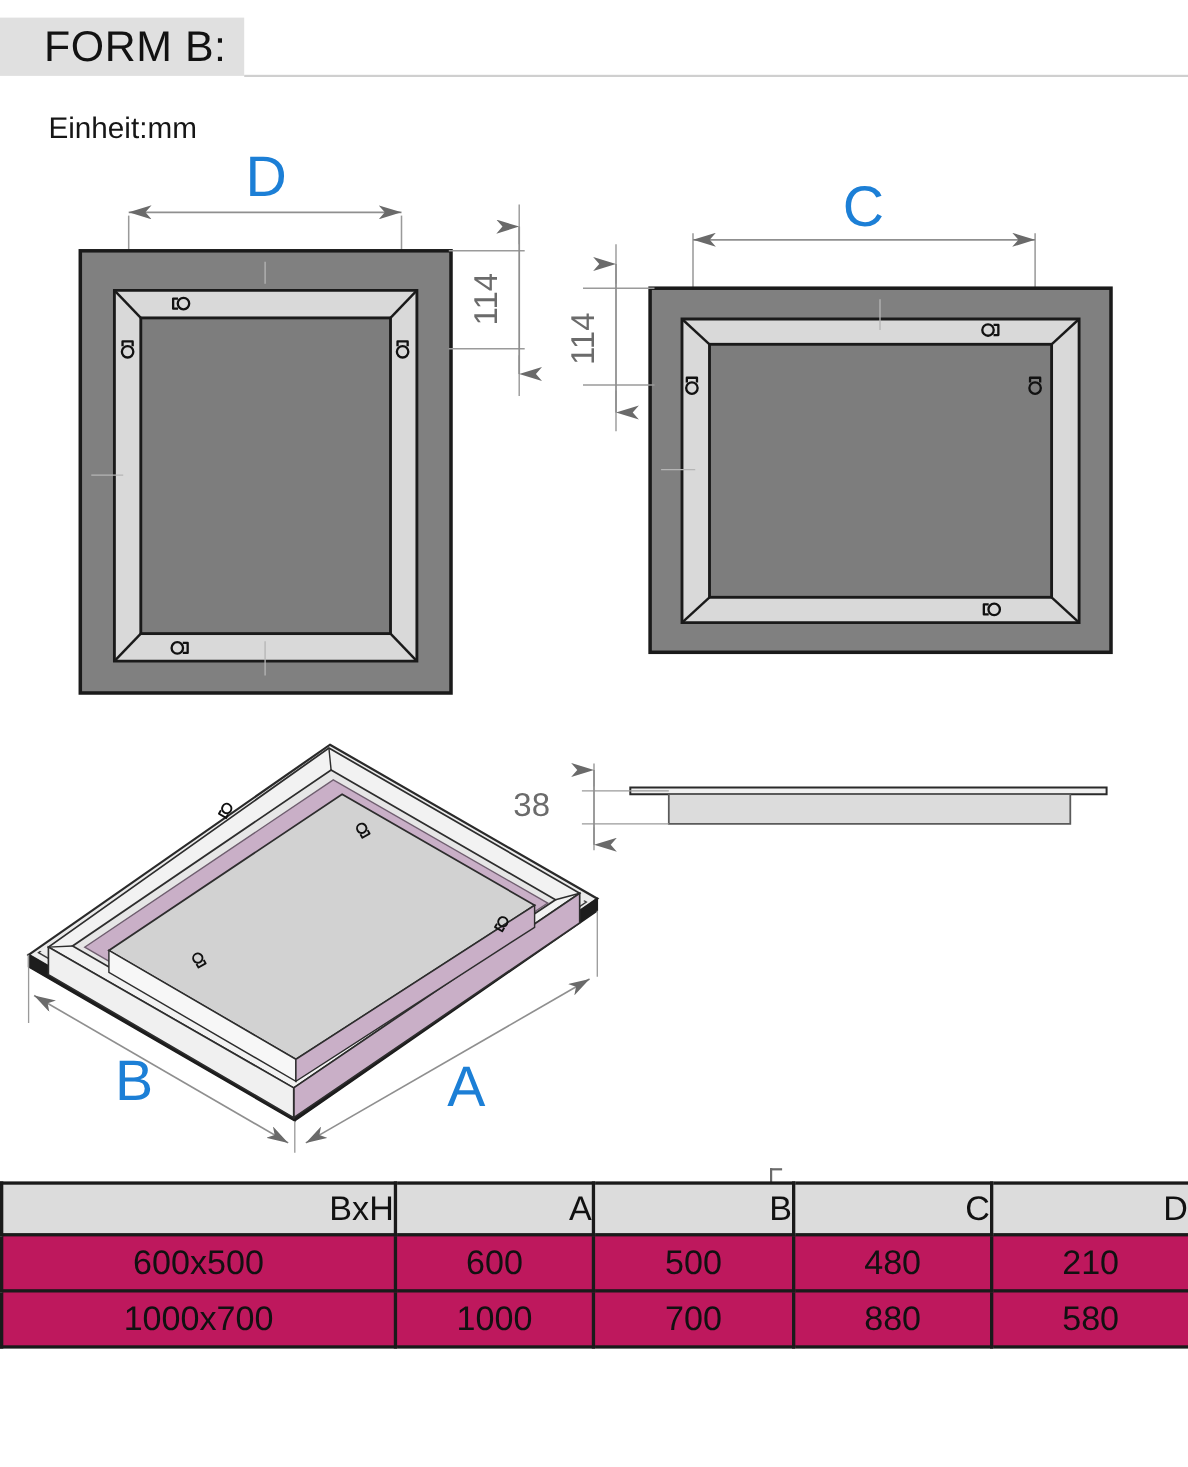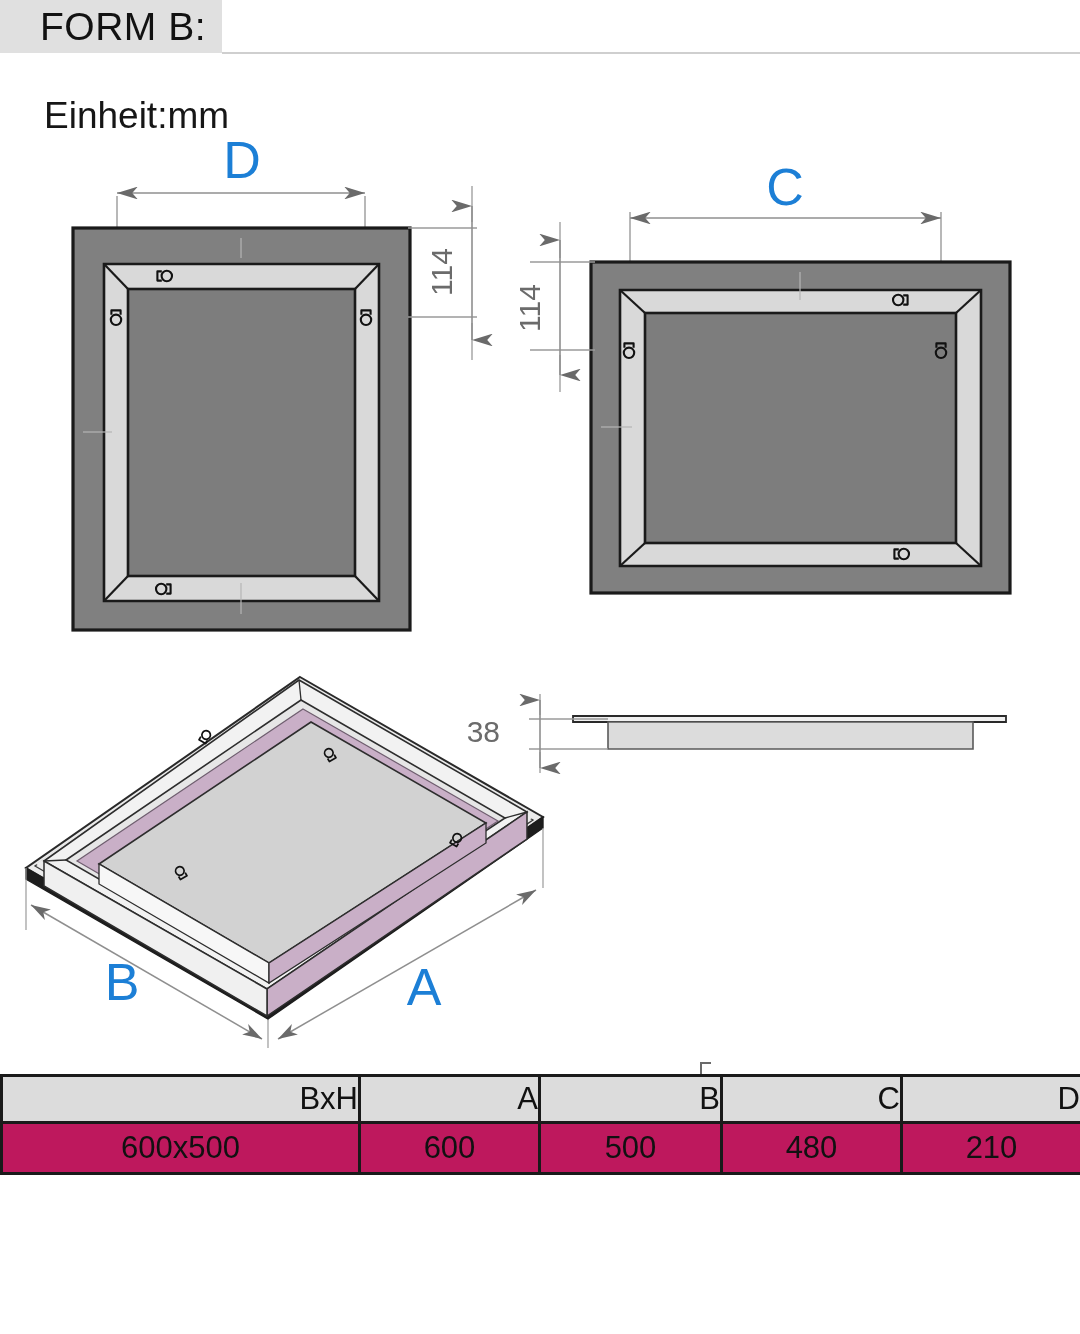--- a/index.html
+++ b/index.html
@@ -11,21 +11,21 @@
     width: 1080px;
     height: 1334px;
     position: relative;
     font-family: "Liberation Sans", sans-serif;
     overflow: hidden;
   }
 
   
   #header-band {
     position: absolute;
-    left: 0; top: 0;
+    left: 0; top: 16px;
     width: 1080px; height: 60px;
   }
   #header-chip {
     position: absolute;
     left: 0; top: 0;
     width: 222px; height: 53px;
     background: #e0e0e0;
   }
   #header-title {
     position: absolute;
@@ -39,21 +39,21 @@
   #header-rule {
     position: absolute;
     left: 222px; top: 52px;
     width: 858px; height: 2px;
     background: #cfcfcf;
   }
 
   #unit-label {
     position: absolute;
     left: 44px; top: 97px;
-    font-size: 37px;
+    font-size: 27px;
     line-height: 38px;
     color: #161616;
     white-space: nowrap;
   }
 
   
   #drawing-area {
     position: absolute;
     left: 0; top: 0;
     width: 1080px; height: 1065px;
@@ -323,14 +323,21 @@
     </tr>
   </thead>
   <tbody>
     <tr class="data-row">
       <td>600x500</td>
       <td>600</td>
       <td>500</td>
       <td>480</td>
       <td>210</td>
     </tr>
+    <tr class="data-row">
+      <td>1000x700</td>
+      <td>1000</td>
+      <td>700</td>
+      <td>880</td>
+      <td>580</td>
+    </tr>
   </tbody>
 </table>
 
 </body></html>

